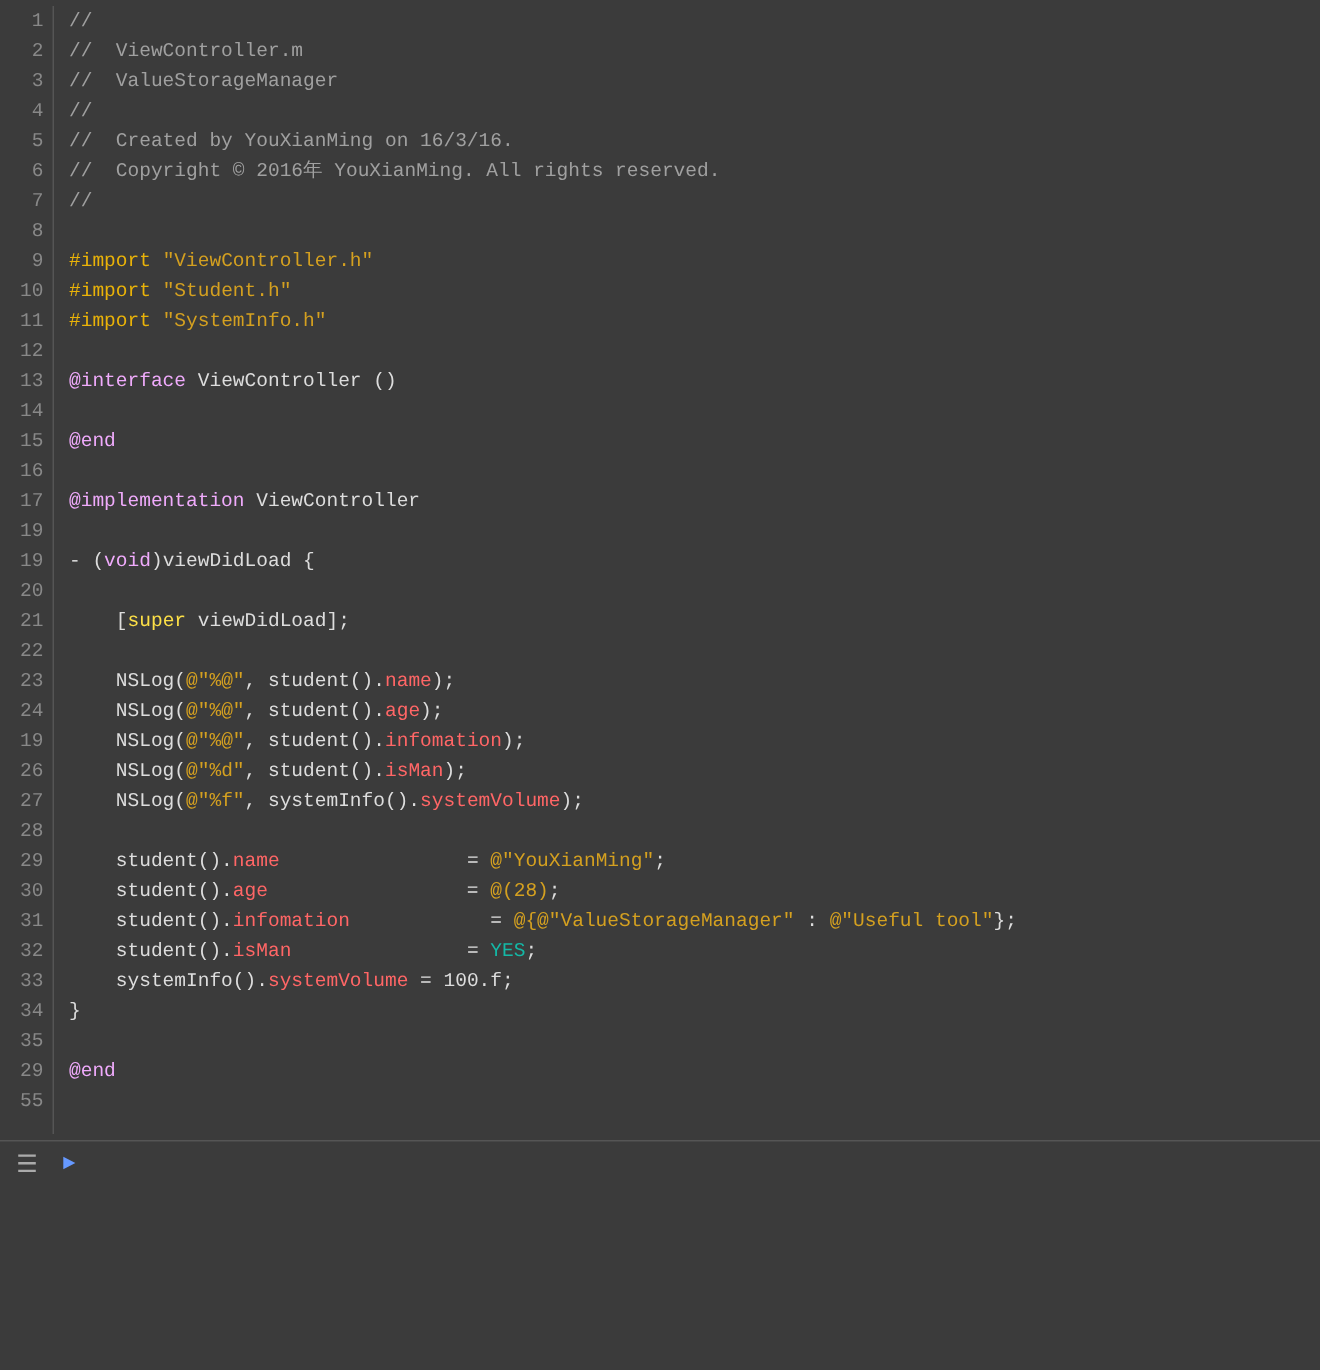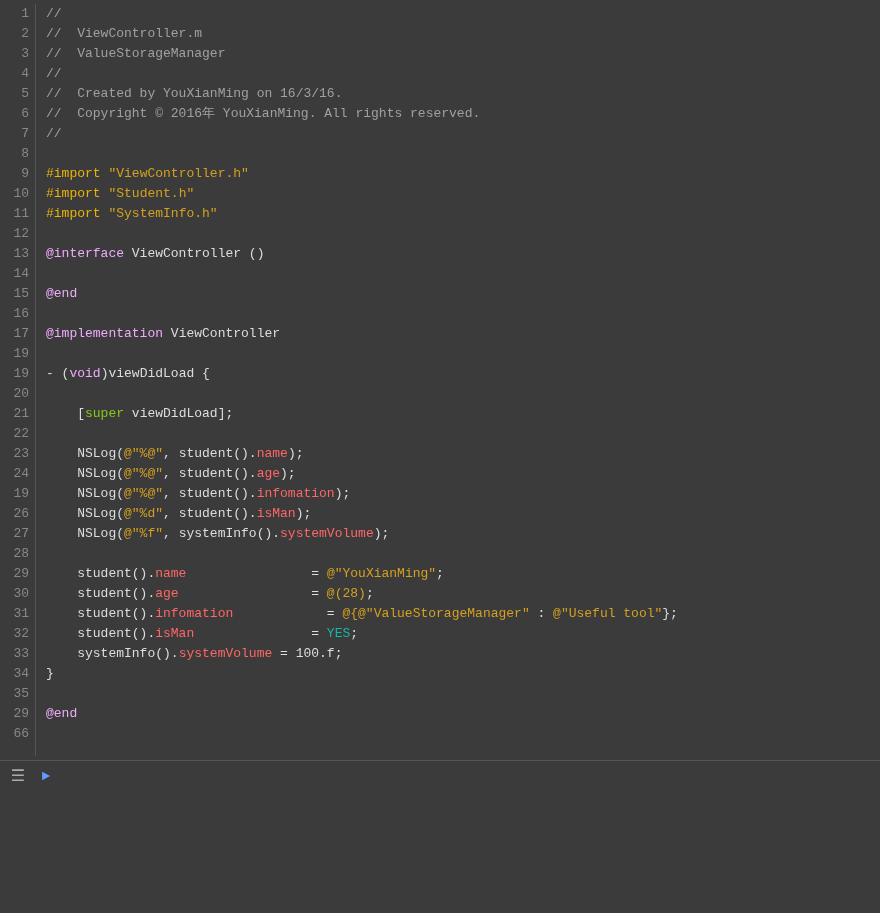--- a/index.html
+++ b/index.html
@@ -45,21 +45,21 @@
     .code-line {
       min-height: 20px;
       line-height: 20px;
     }
     
     .c-comment { color: #a0a0a0; }
     .c-keyword { color: #f0abfc; } 
     .c-import-kw { color: #eab308; }
     .c-property { color: #ff6666; }
     .c-format { color: #d4a020; } 
-    .c-super { color: #84cc16; }
+    .c-super { color: #fde047; }
     .c-yes { color: #14b8a6; }
     .c-normal { color: #dddddd; }
     .toolbar-bottom {
       display: flex;
       align-items: center;
       background: #3b3b3b;
       border-top: 1px solid #555;
       height: 30px;
       padding: 0 8px;
       gap: 8px;
@@ -112,21 +112,21 @@
         <div class="line-number">27</div>
         <div class="line-number">28</div>
         <div class="line-number">29</div>
         <div class="line-number">30</div>
         <div class="line-number">31</div>
         <div class="line-number">32</div>
         <div class="line-number">33</div>
         <div class="line-number">34</div>
         <div class="line-number">35</div>
         <div class="line-number">29</div>
-        <div class="line-number">66</div>
+        <div class="line-number">55</div>
       </div>
     <div class="code-lines" id="code-lines"><div class="code-line"><span class="c-comment">//</span></div><div class="code-line"><span class="c-comment">//  ViewController.m</span></div><div class="code-line"><span class="c-comment">//  ValueStorageManager</span></div><div class="code-line"><span class="c-comment">//</span></div><div class="code-line"><span class="c-comment">//  Created by YouXianMing on 16/3/16.</span></div><div class="code-line"><span class="c-comment">//  Copyright © 2016年 YouXianMing. All rights reserved.</span></div><div class="code-line"><span class="c-comment">//</span></div><div class="code-line">&nbsp;</div><div class="code-line"><span class="c-import-kw">#import</span><span class="c-normal"> </span><span class="c-format">"ViewController.h"</span></div><div class="code-line"><span class="c-import-kw">#import</span><span class="c-normal"> </span><span class="c-format">"Student.h"</span></div><div class="code-line"><span class="c-import-kw">#import</span><span class="c-normal"> </span><span class="c-format">"SystemInfo.h"</span></div><div class="code-line">&nbsp;</div><div class="code-line"><span class="c-keyword">@interface</span><span class="c-normal"> ViewController ()</span></div><div class="code-line">&nbsp;</div><div class="code-line"><span class="c-keyword">@end</span></div><div class="code-line">&nbsp;</div><div class="code-line"><span class="c-keyword">@implementation</span><span class="c-normal"> ViewController</span></div><div class="code-line">&nbsp;</div><div class="code-line"><span class="c-normal">- (</span><span class="c-keyword">void</span><span class="c-normal">)viewDidLoad {</span></div><div class="code-line">&nbsp;</div><div class="code-line"><span class="c-normal">    [</span><span class="c-super">super</span><span class="c-normal"> viewDidLoad];</span></div><div class="code-line">&nbsp;</div><div class="code-line"><span class="c-normal">    NSLog(</span><span class="c-format">@"%@"</span><span class="c-normal">, student().</span><span class="c-property">name</span><span class="c-normal">);</span></div><div class="code-line"><span class="c-normal">    NSLog(</span><span class="c-format">@"%@"</span><span class="c-normal">, student().</span><span class="c-property">age</span><span class="c-normal">);</span></div><div class="code-line"><span class="c-normal">    NSLog(</span><span class="c-format">@"%@"</span><span class="c-normal">, student().</span><span class="c-property">infomation</span><span class="c-normal">);</span></div><div class="code-line"><span class="c-normal">    NSLog(</span><span class="c-format">@"%d"</span><span class="c-normal">, student().</span><span class="c-property">isMan</span><span class="c-normal">);</span></div><div class="code-line"><span class="c-normal">    NSLog(</span><span class="c-format">@"%f"</span><span class="c-normal">, systemInfo().</span><span class="c-property">systemVolume</span><span class="c-normal">);</span></div><div class="code-line">&nbsp;</div><div class="code-line"><span class="c-normal">    student().</span><span class="c-property">name</span><span class="c-normal">                = </span><span class="c-format">@"YouXianMing"</span><span class="c-normal">;</span></div><div class="code-line"><span class="c-normal">    student().</span><span class="c-property">age</span><span class="c-normal">                 = </span><span class="c-format">@(28)</span><span class="c-normal">;</span></div><div class="code-line"><span class="c-normal">    student().</span><span class="c-property">infomation</span><span class="c-normal">            = </span><span class="c-format">@{@"ValueStorageManager"</span><span class="c-normal"> : </span><span class="c-format">@"Useful tool"</span><span class="c-normal">};</span></div><div class="code-line"><span class="c-normal">    student().</span><span class="c-property">isMan</span><span class="c-normal">               = </span><span class="c-yes">YES</span><span class="c-normal">;</span></div><div class="code-line"><span class="c-normal">    systemInfo().</span><span class="c-property">systemVolume</span><span class="c-normal"> = 100.f;</span></div><div class="code-line"><span class="c-normal">}</span></div><div class="code-line">&nbsp;</div><div class="code-line"><span class="c-keyword">@end</span></div><div class="code-line">&nbsp;</div></div>
   </div>
   <div class="toolbar-bottom">
     <div class="toolbar-icon" style="color:#aaa; font-size:16px;">☰</div>
     <div class="toolbar-icon" style="color:#6699ff; font-size:14px;">►</div>
   </div>
   <div class="white-space-area"></div>
 </div>
 

